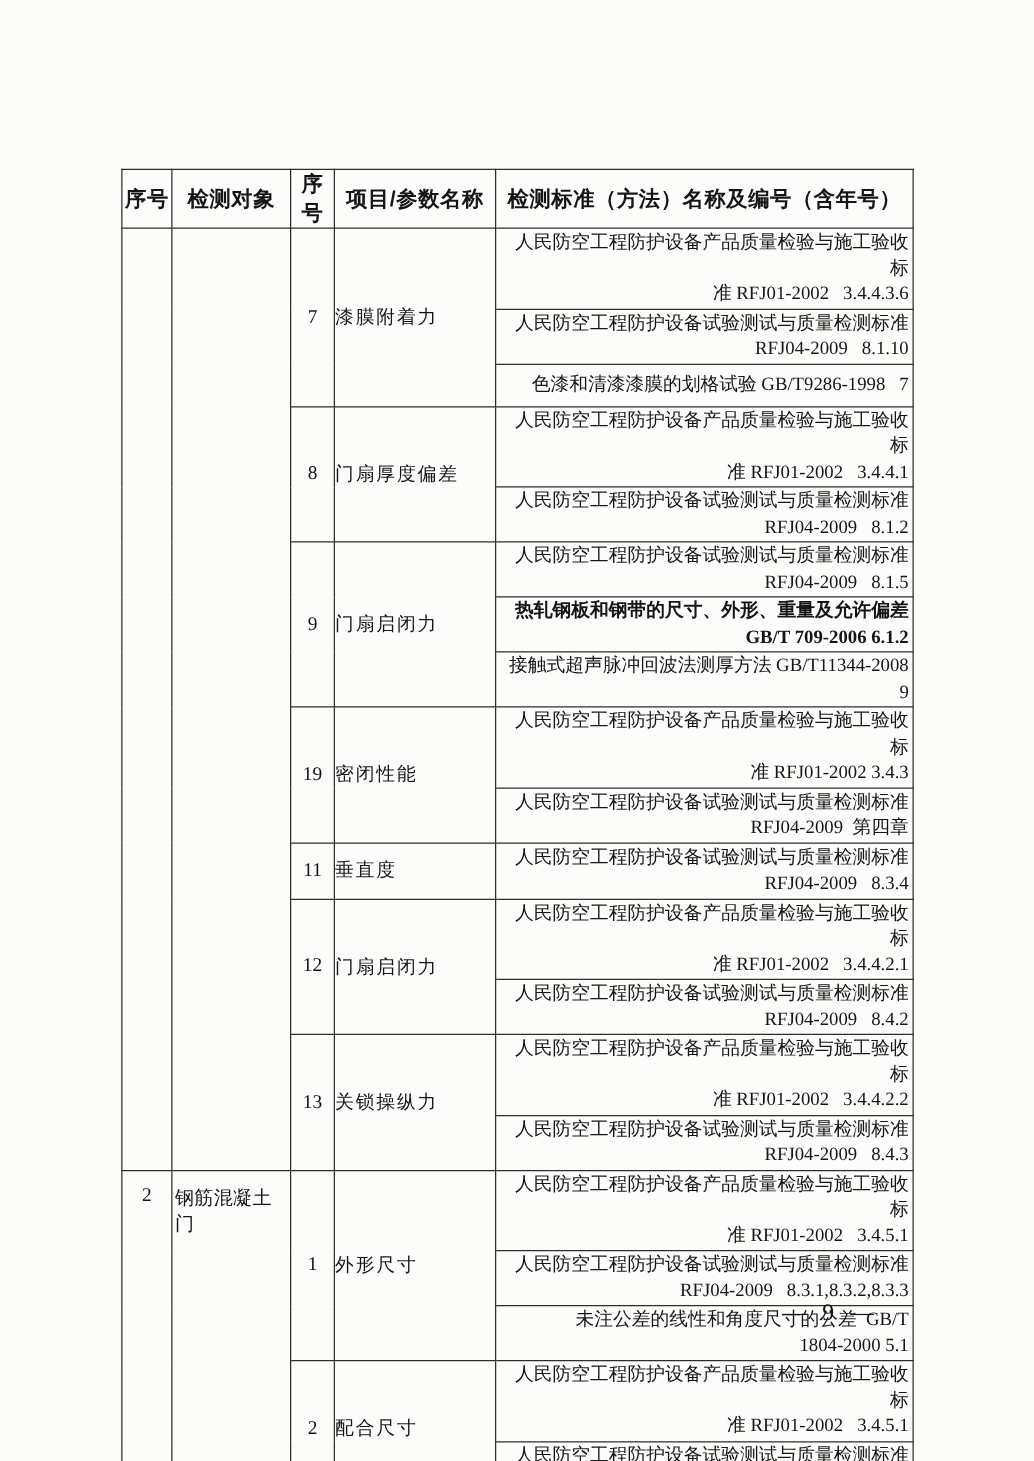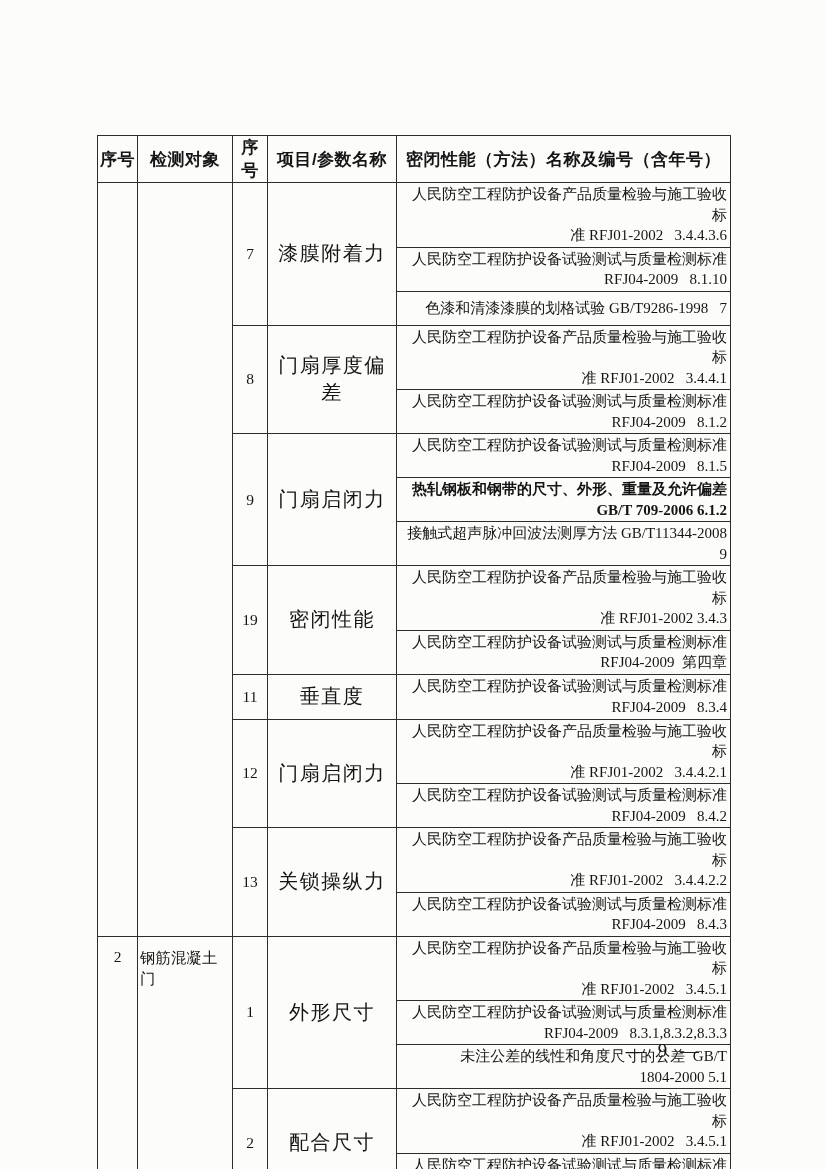--- a/index.html
+++ b/index.html
@@ -42,23 +42,23 @@
     text-align: center;
     letter-spacing: 0.5px;
     font-family: Liberation Sans, sans-serif;
   }
   td.num-cell {
     text-align: center;
     vertical-align: middle;
     font-size: 15.5px;
   }
   td.name-cell {
-    text-align: center;
+    text-align: left;
     vertical-align: middle;
-    font-size: 20px;
+    font-size: 15px;
     letter-spacing: 1.5px;
   }
   td.standard-cell {
     font-size: 15px;
     line-height: 20.5px;
     padding: 1px 3px 1px 5px;
     vertical-align: middle;
     white-space: pre-wrap;
     text-align: right;
   }
@@ -99,21 +99,21 @@
         <col class="c3">
         <col class="c4">
         <col class="c5">
     </colgroup>
     <thead>
       <tr>
         <th>序号</th>
         <th>检测对象</th>
         <th>序号</th>
         <th>项目/参数名称</th>
-        <th>密闭性能（方法）名称及编号（含年号）</th>
+        <th>检测标准（方法）名称及编号（含年号）</th>
       </tr>
     </thead>
     <tbody>
 
       <tr style="height:44px;">
         <td rowspan="15" class="section-seq-cell"></td>
         <td rowspan="15" class="section-object-cell"></td>
         <td rowspan="3" class="num-cell">7</td>
         <td rowspan="3" class="name-cell">漆膜附着力</td>
         <td class="standard-cell">人民防空工程防护设备产品质量检验与施工验收标

